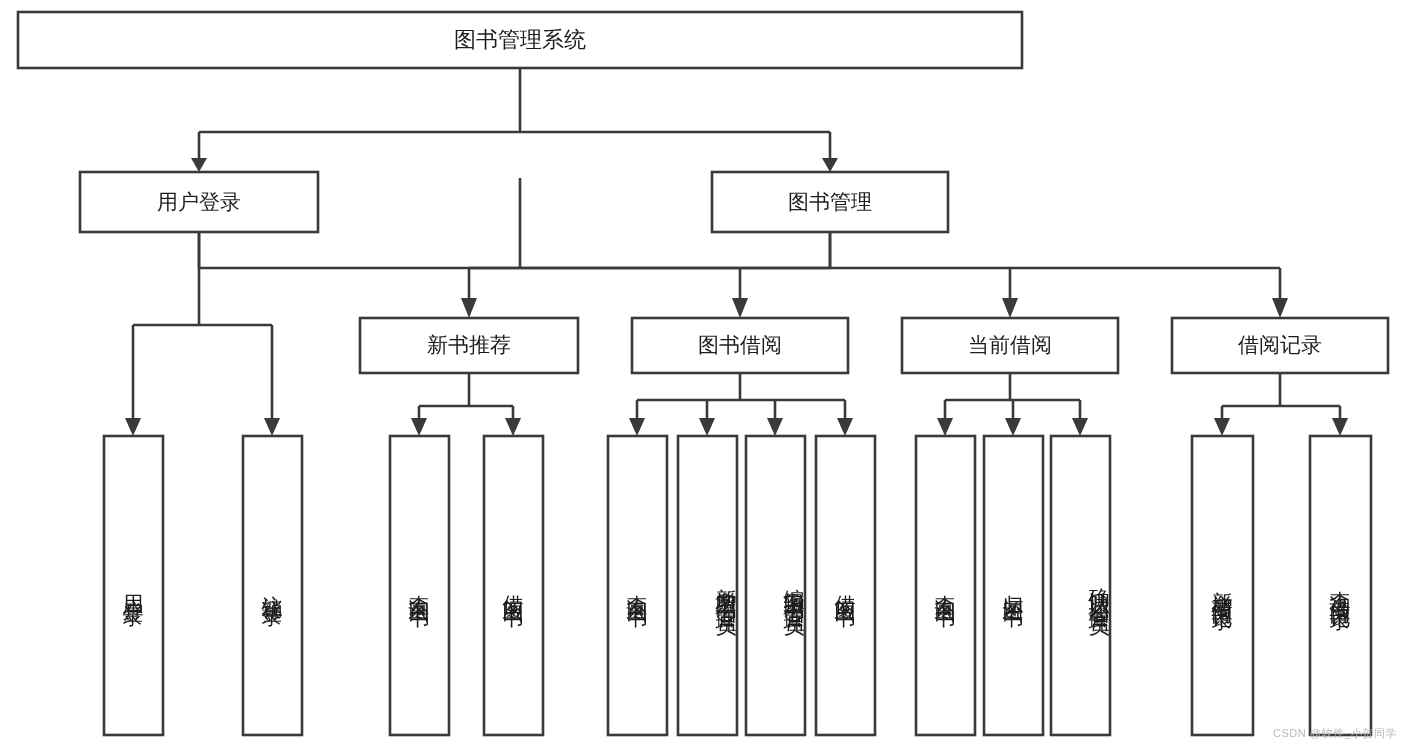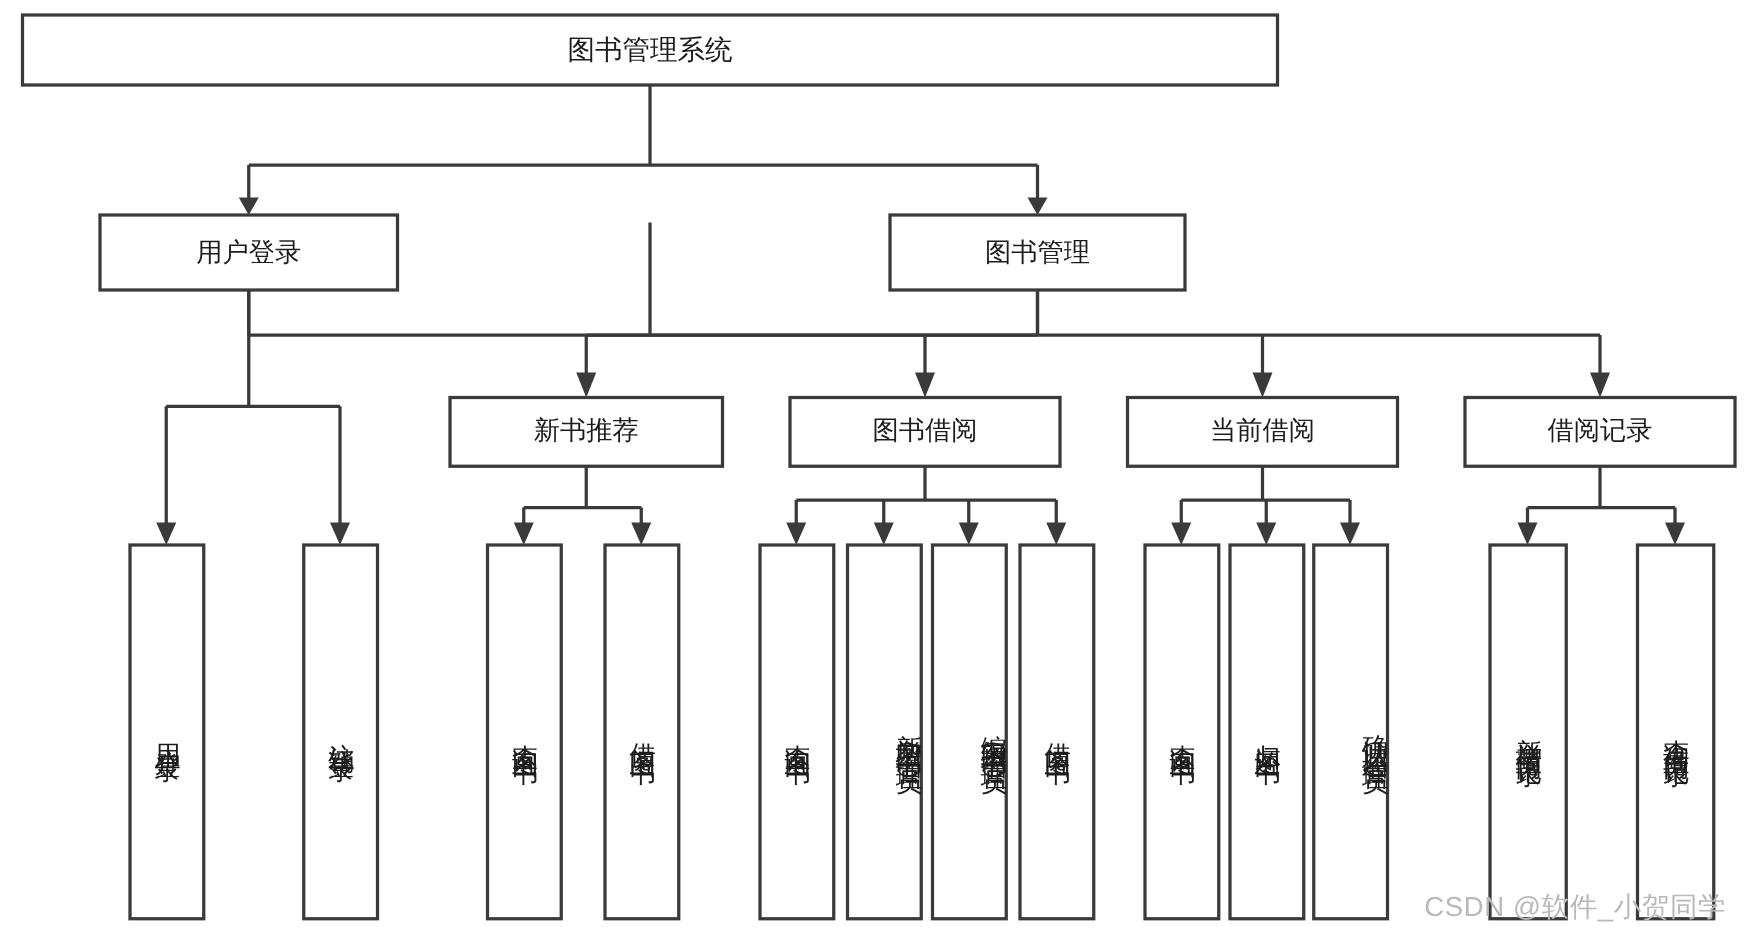--- a/index.html
+++ b/index.html
@@ -65,24 +65,24 @@
     color: #1c1c1c;
     display: flex;
     align-items: center;
     justify-content: center;
     white-space: nowrap;
     pointer-events: none;
     user-select: none;
   }
   .watermark {
     position: absolute;
-    right: 24px;
+    right: 8px;
     bottom: 6px;
     font-family: "Liberation Sans", "DejaVu Sans", sans-serif;
-    font-size: 22px;
+    font-size: 11px;
     color: #b9b9b9;
     letter-spacing: 0.5px;
     white-space: nowrap;
     user-select: none;
   }
 </style>
 </head>
 <body>
 
 <div id="diagram-root">

